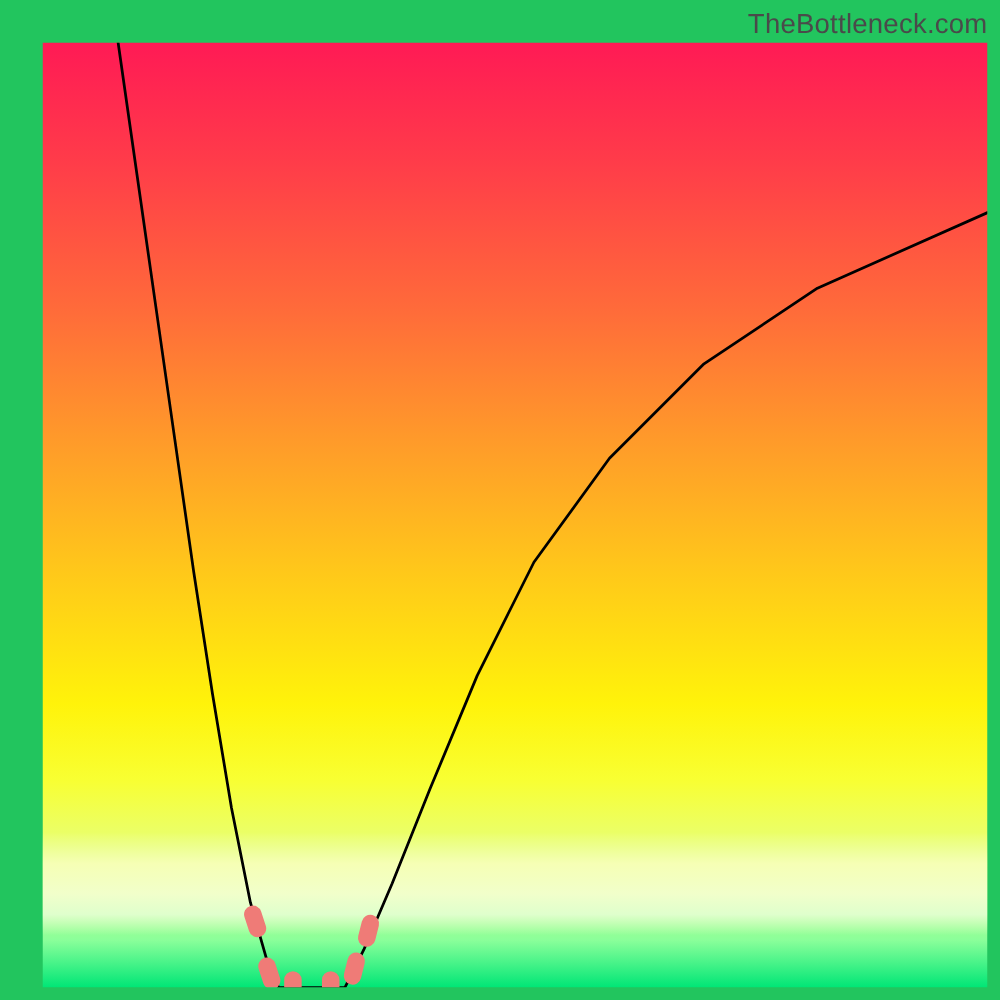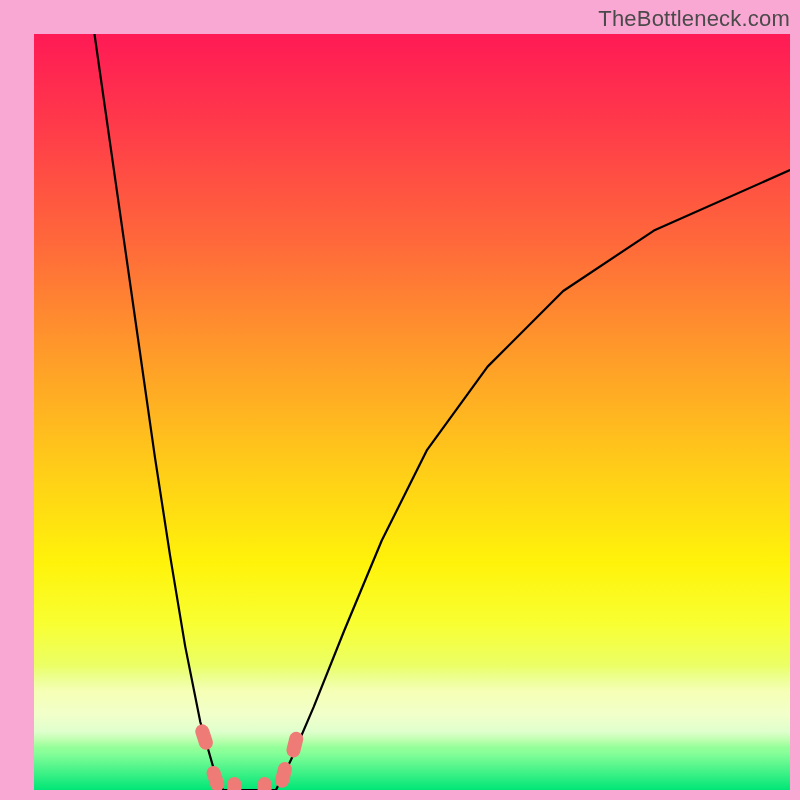--- a/index.html
+++ b/index.html
@@ -10,21 +10,21 @@
     overflow: hidden;
     background: #000;
     font-family: Arial, Helvetica, sans-serif;
   }
   .frame {
     position: absolute;
     left: 0;
     top: 0;
     width: 800px;
     height: 800px;
-    background: #f9a8d4;
+    background: #22c55e;
   }
   .plot {
     position: absolute;
     left: 34px;
     top: 34px;
     width: 756px;
     height: 756px;
     overflow: hidden;
   }
   .gradient {

